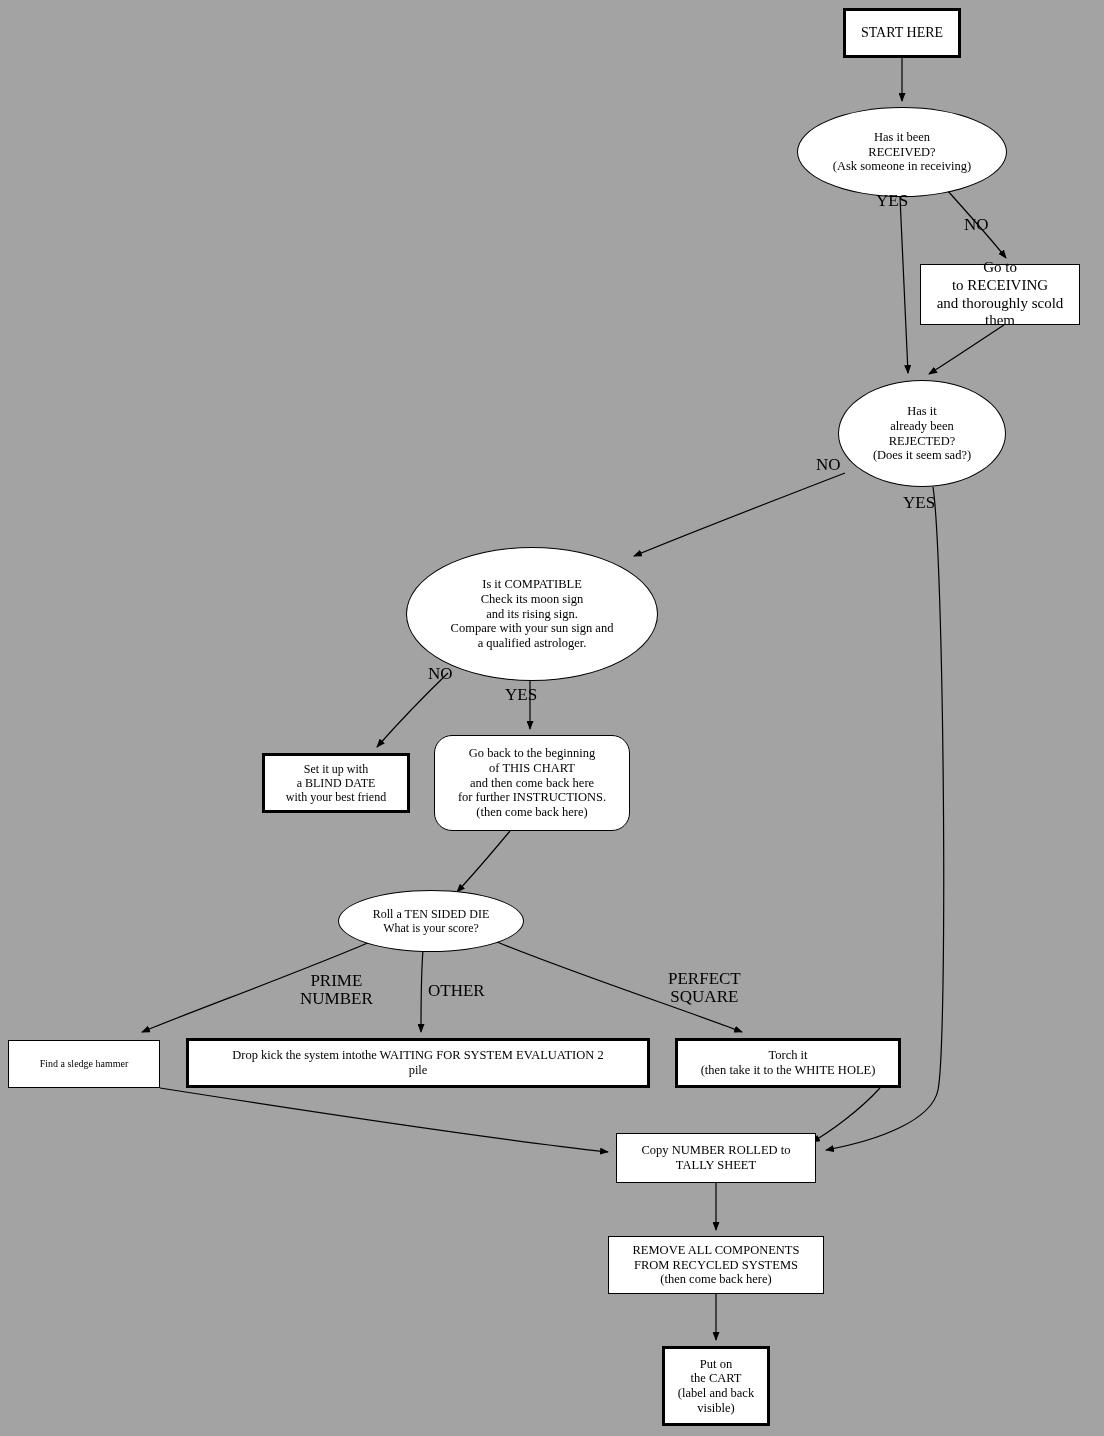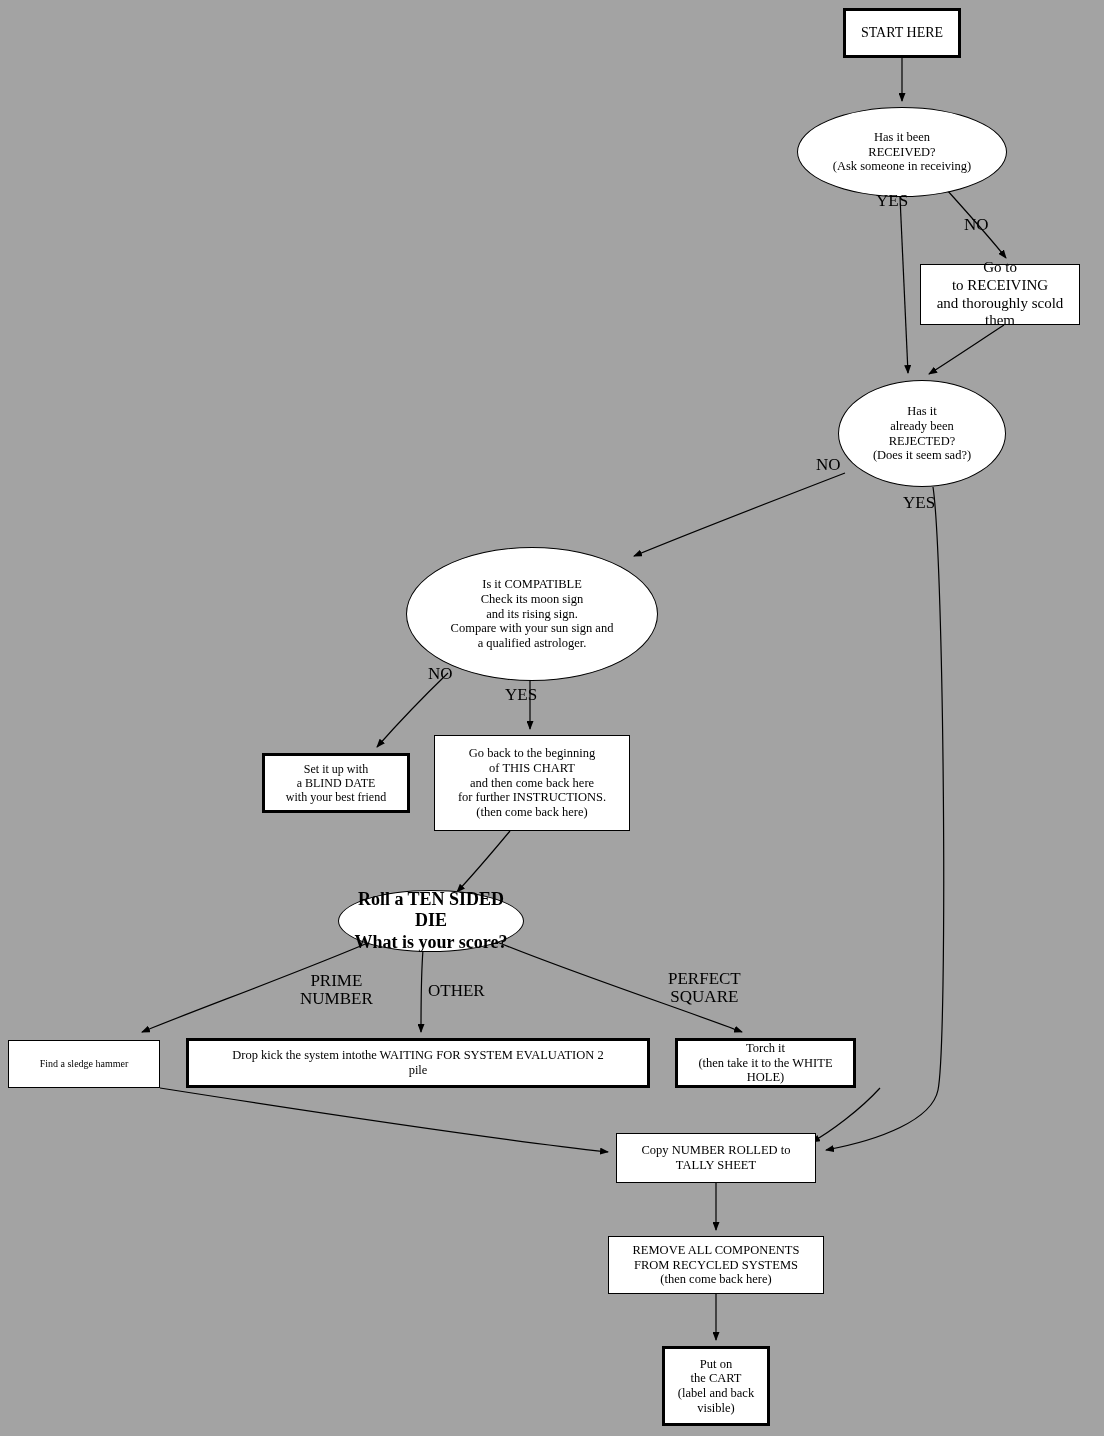--- a/index.html
+++ b/index.html
@@ -104,31 +104,31 @@
 REJECTED?
 (Does it seem sad?)</span></div>
       <div class="node ellipse" style="left: 406px; top: 547px; width: 252px; height: 134px; font-size: 12.5px;"><span class="node-label">Is it COMPATIBLE
 Check its moon sign
 and its rising sign.
 Compare with your sun sign and
 a qualified astrologer.</span></div>
       <div class="node box thick" style="left: 262px; top: 753px; width: 148px; height: 60px; font-size: 12px;"><span class="node-label">Set it up with
 a BLIND DATE
 with your best friend</span></div>
-      <div class="node box" style="left: 434px; top: 735px; width: 196px; height: 96px; font-size: 12.5px;"><span class="node-label">Go back to the beginning
+      <div class="node box" style="left: 434px; top: 735px; width: 196px; height: 96px; font-size: 12.5px; border-radius: 18px;"><span class="node-label">Go back to the beginning
 of THIS CHART
 and then come back here
 for further INSTRUCTIONS.
 (then come back here)</span></div>
-      <div class="node ellipse" style="left: 338px; top: 890px; width: 186px; height: 62px; font-size: 18px; font-weight: bold;"><span class="node-label">Roll a TEN SIDED DIE
+      <div class="node ellipse" style="left: 338px; top: 890px; width: 186px; height: 62px; font-size: 12px;"><span class="node-label">Roll a TEN SIDED DIE
 What is your score?</span></div>
       <div class="node box" style="left: 8px; top: 1040px; width: 152px; height: 48px; font-size: 10px;"><span class="node-label">Find a sledge hammer</span></div>
       <div class="node box thick" style="left: 186px; top: 1038px; width: 464px; height: 50px; font-size: 12.5px;"><span class="node-label">Drop kick the system intothe WAITING FOR SYSTEM EVALUATION 2
 pile</span></div>
-      <div class="node box thick" style="left: 675px; top: 1038px; width: 181px; height: 50px; font-size: 12.5px;"><span class="node-label">Torch it
+      <div class="node box thick" style="left: 675px; top: 1038px; width: 226px; height: 50px; font-size: 12.5px;"><span class="node-label">Torch it
 (then take it to the WHITE HOLE)</span></div>
       <div class="node box" style="left: 616px; top: 1133px; width: 200px; height: 50px; font-size: 12.5px;"><span class="node-label">Copy NUMBER ROLLED to
 TALLY SHEET</span></div>
       <div class="node box" style="left: 608px; top: 1236px; width: 216px; height: 58px; font-size: 12.5px;"><span class="node-label">REMOVE ALL COMPONENTS
 FROM RECYCLED SYSTEMS
 (then come back here)</span></div>
       <div class="node box thick" style="left: 662px; top: 1346px; width: 108px; height: 80px; font-size: 12.5px;"><span class="node-label">Put on
 the CART
 (label and back
 visible)</span></div>

